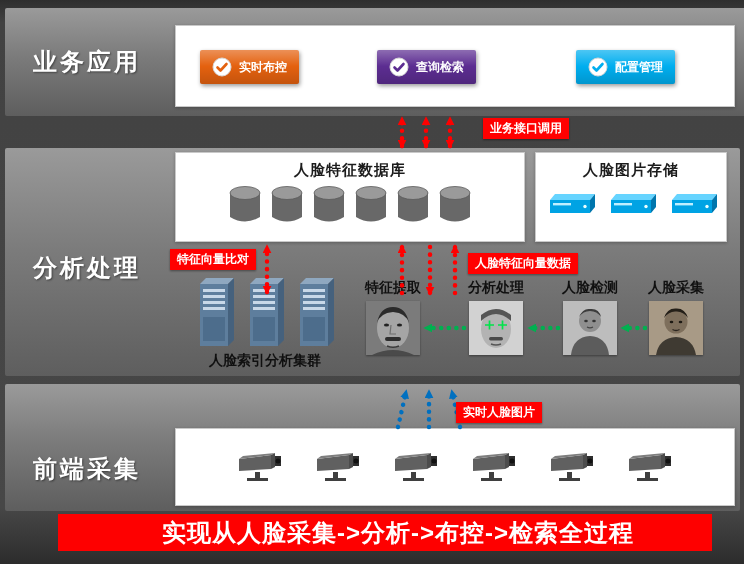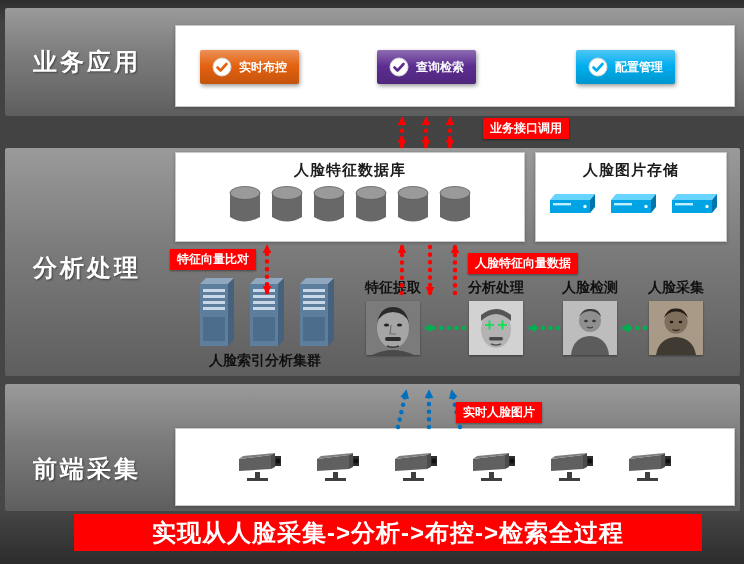--- a/index.html
+++ b/index.html
@@ -62,23 +62,23 @@
     padding:2px 7px;white-space:nowrap;z-index:6;box-shadow:0 1px 2px rgba(0,0,0,.4);
   }
   .tag-api{left:483px;top:118px;}
   .tag-compare{left:170px;top:249px;}
   .tag-vector{left:468px;top:253px;}
   .tag-realtime{left:456px;top:402px;}
 
   .panel-cams{left:170px;top:44px;width:558px;height:76px;display:flex;justify-content:center;align-items:center;gap:32px;}
 
   .banner{
-    position:absolute;left:74px;top:514px;width:628px;height:37px;z-index:4;
+    position:absolute;left:58px;top:514px;width:628px;height:37px;z-index:4;
     background:var(--banner_red,#fe0000);color:#fff;font-size:24px;font-weight:bold;
-    display:flex;align-items:center;justify-content:center;letter-spacing:1px;white-space:nowrap;
+    display:flex;align-items:center;justify-content:center;letter-spacing:1px;white-space:nowrap;padding-left:26px;
   }
   .watermark{
     position:absolute;right:2px;top:516px;z-index:7;display:flex;align-items:center;gap:5px;
     color:#fff;font-size:19px;font-weight:bold;text-shadow:1px 1px 2px #000;white-space:nowrap;
   }
   .wm-logo{
     width:26px;height:26px;border-radius:50%;
     background:radial-gradient(circle at 36% 34%,#ffffff 0 34%,#e23a2e 36% 100%);
     border:2px solid #fff;box-sizing:border-box;box-shadow:0 1px 2px rgba(0,0,0,.5);
   }

